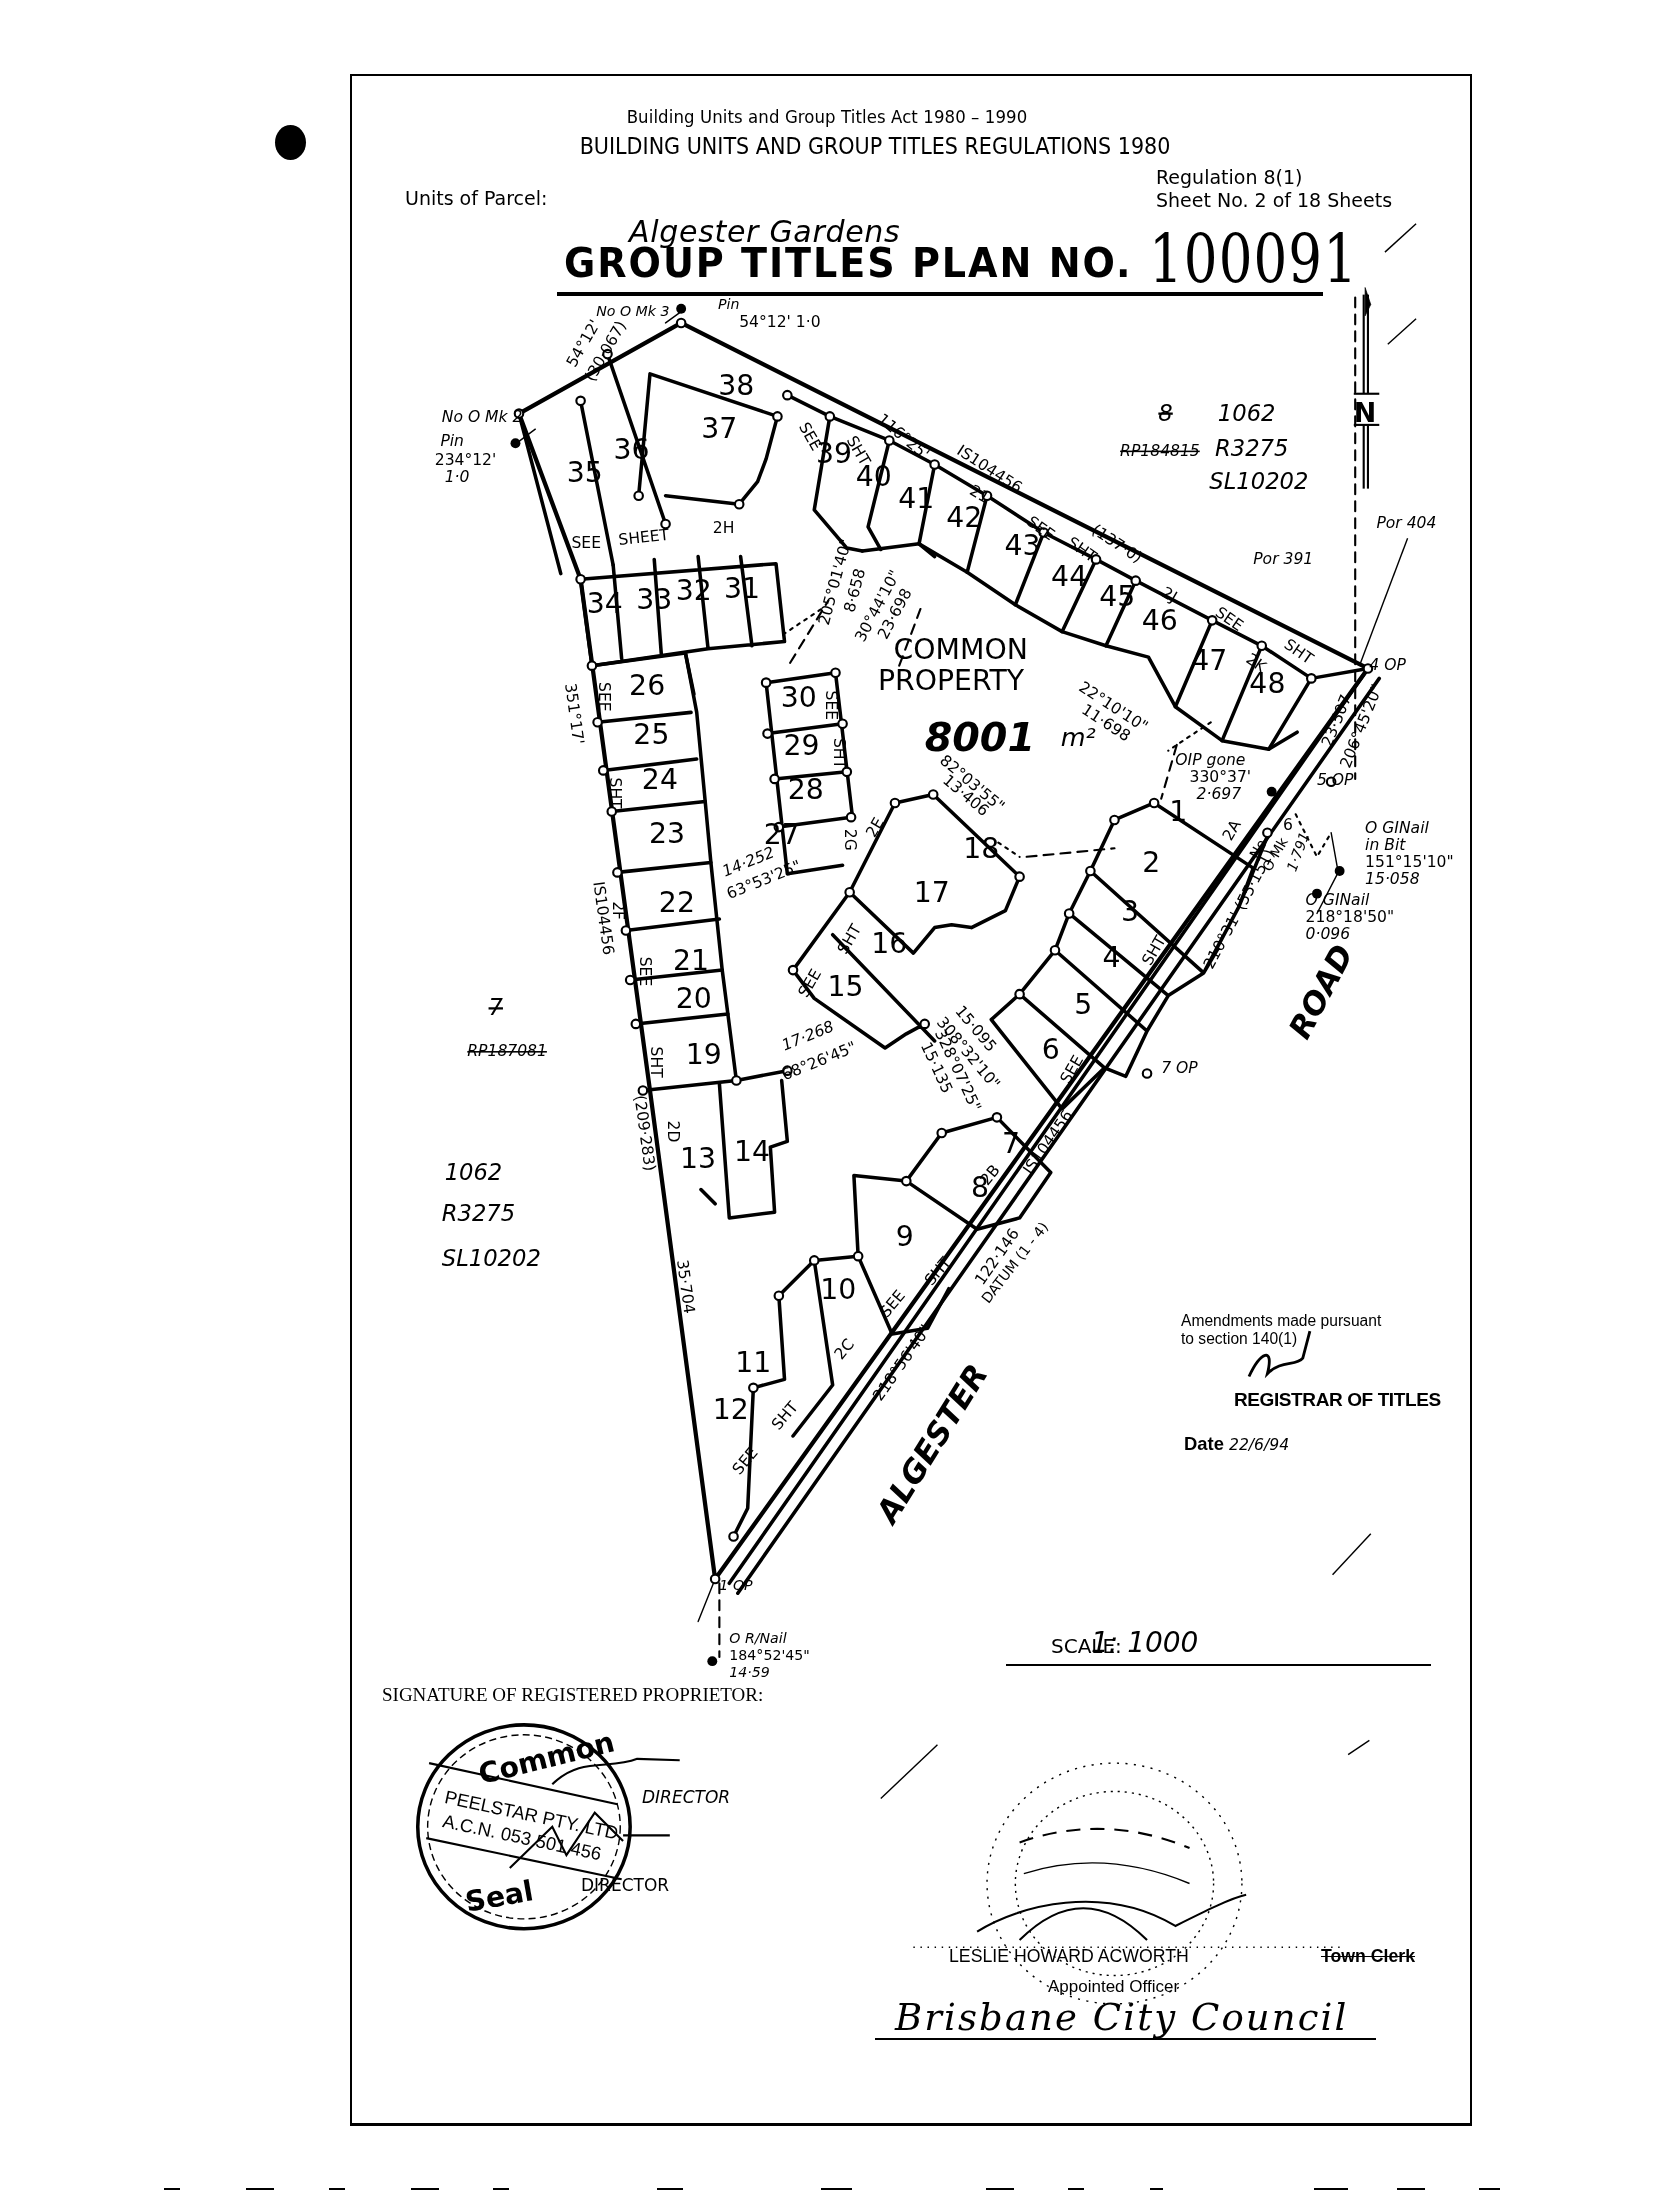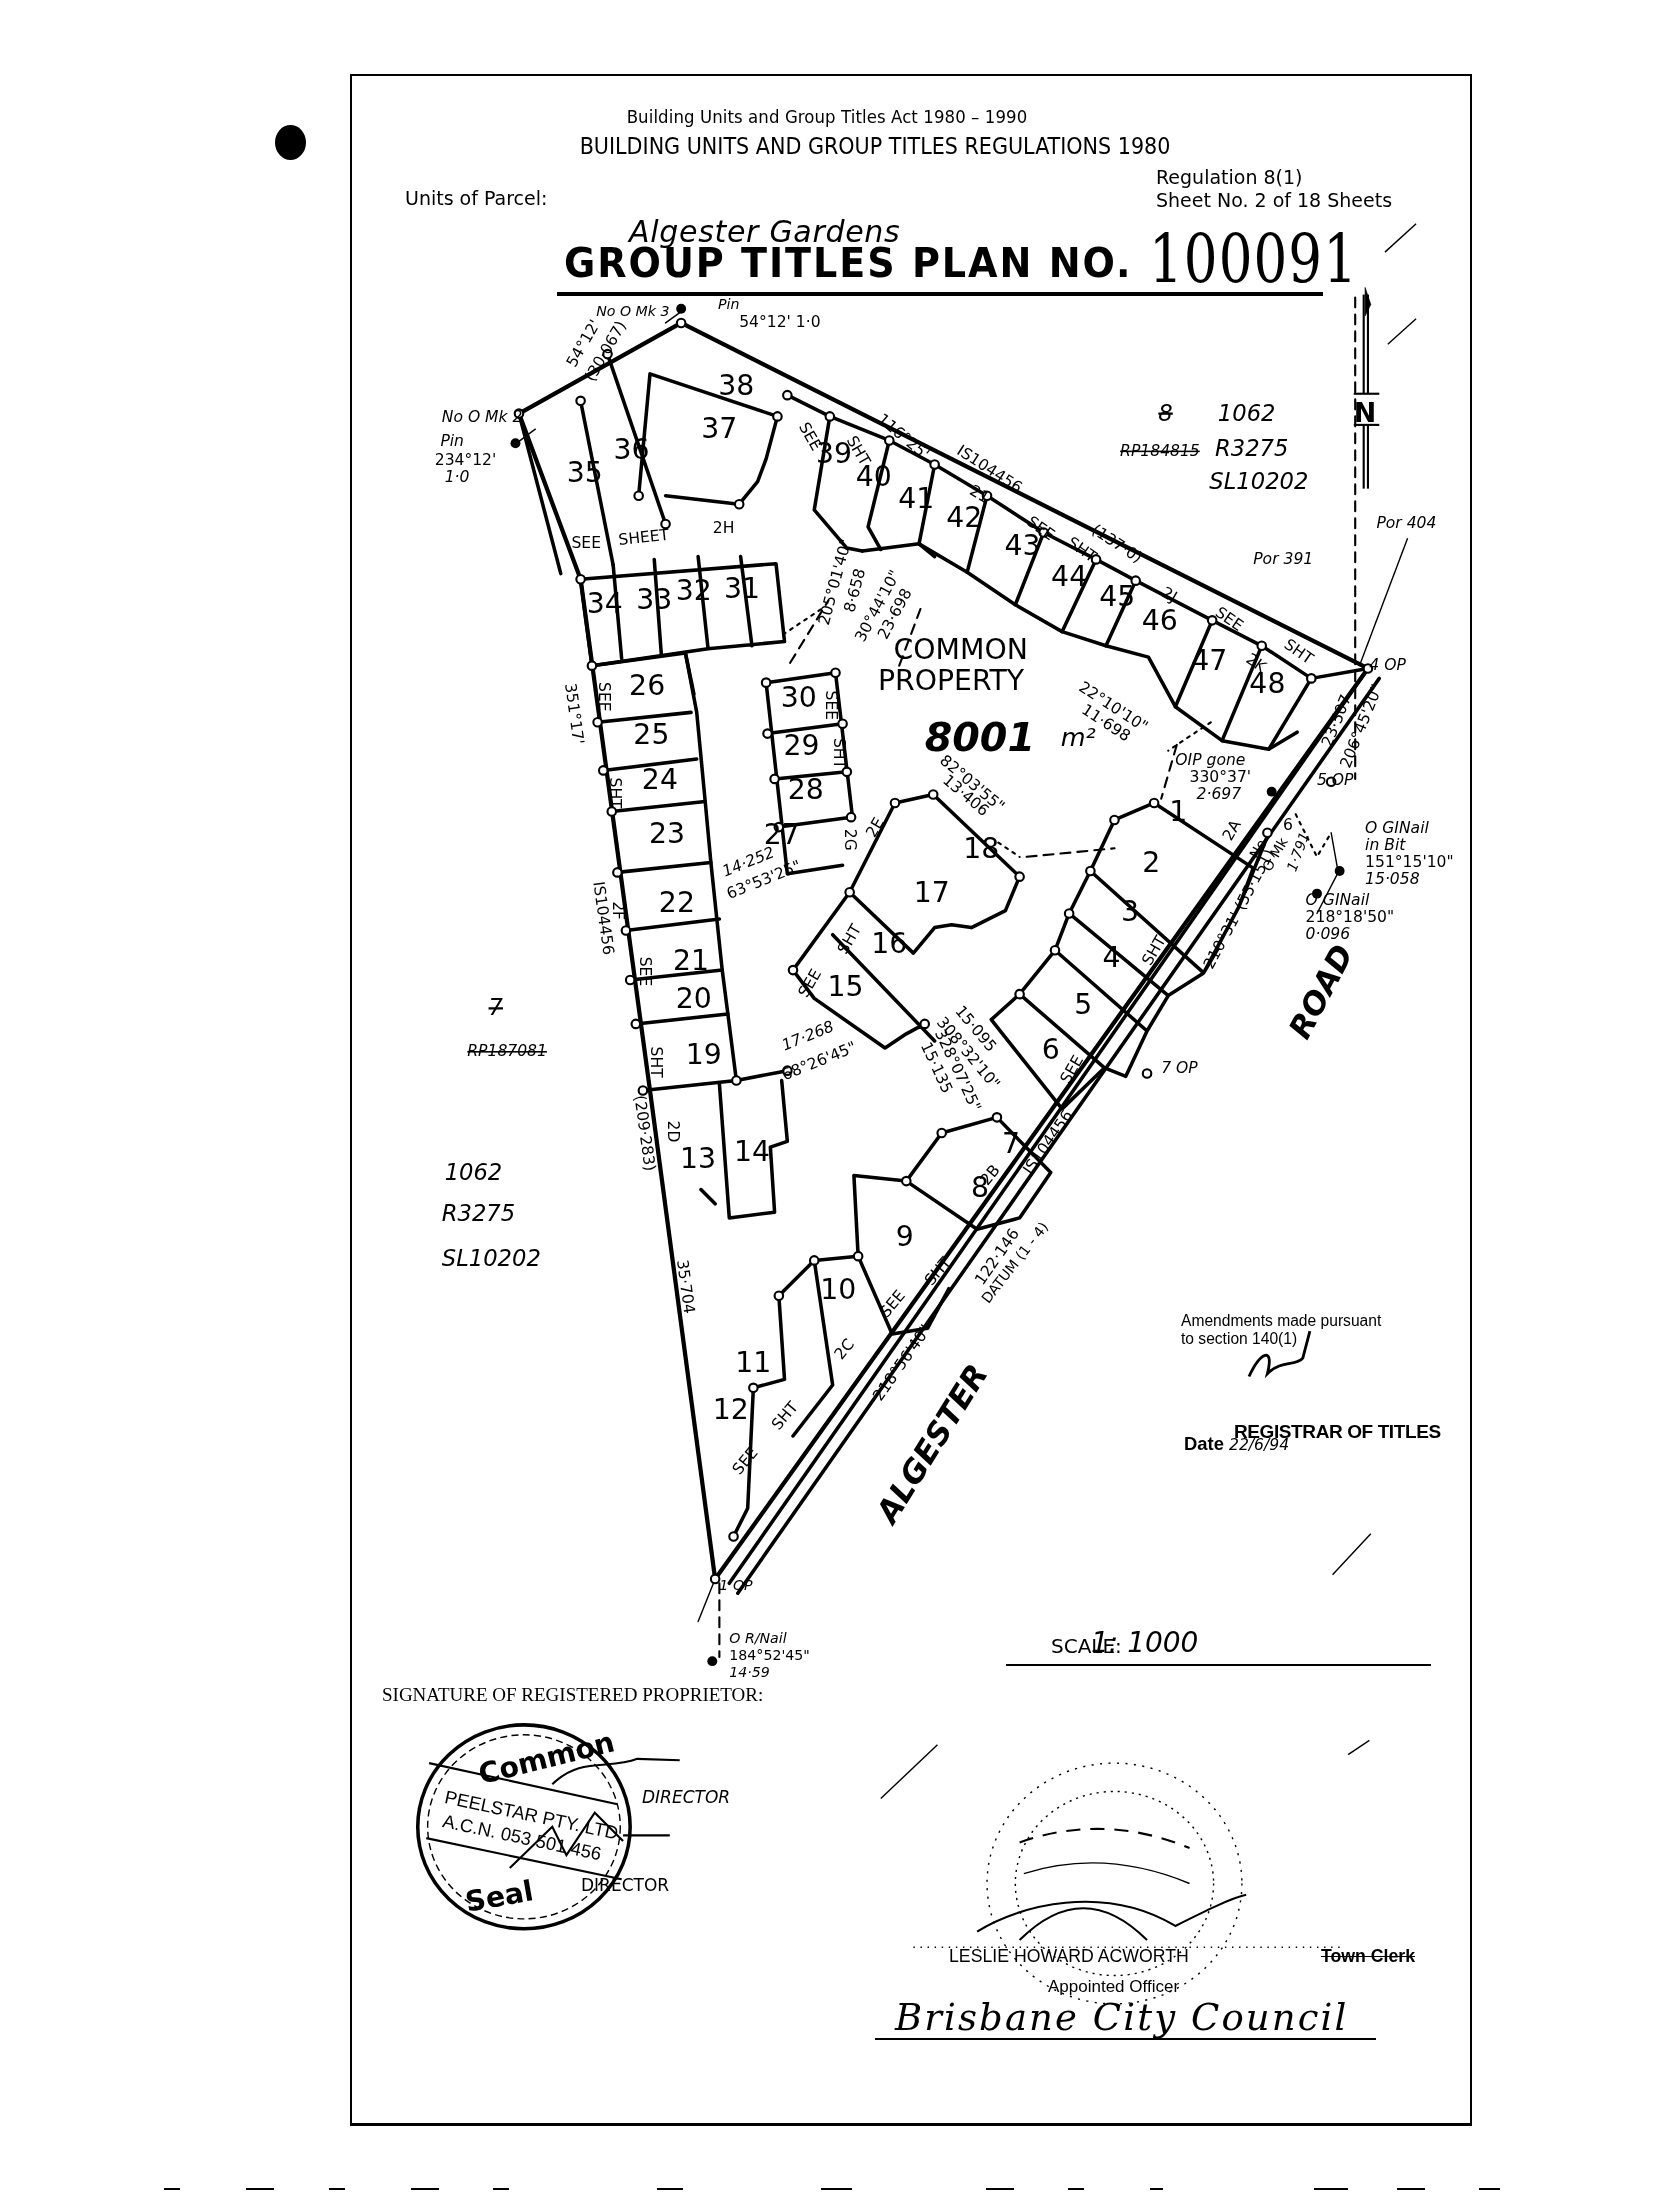--- a/index.html
+++ b/index.html
@@ -15,21 +15,21 @@
   .plan-title { position:absolute; left:564px; top:239px; font-family:"DejaVu Sans", sans-serif; font-weight:bold; font-size:41px; letter-spacing:2.1px; transform:scaleX(0.93); transform-origin:left; }
   .plan-number { position:absolute; left:1149px; top:225px; font-family:"DejaVu Serif", serif; font-size:68px; line-height:68px; transform:scaleX(0.78); transform-origin:left; letter-spacing:1.4px; }
   .title-rule { position:absolute; left:557px; top:292px; width:766px; height:4.2px; background:#000; }
   svg.plan { position:absolute; left:0; top:0; }
   .lbl { font-family:"DejaVu Sans", sans-serif; fill:#000; }
   .sig-title { position:absolute; left:382px; top:1684px; font-size:19px; font-family:Liberation Serif, serif; }
   .scale-label { position:absolute; left:1014px; top:1634px; font-size:20px;margin-left:37px; }
   .scale-value { position:absolute; left:1091px; top:1626px; font-size:28px; font-style:italic; font-weight:300; }
   .scale-rule { position:absolute; left:1006px; top:1664px; width:425px; height:2.1px; background:#000; }
   .amend { position:absolute; left:1181px; top:1312px; font-size:15.6px; line-height:18.4px; font-family:"Liberation Sans", sans-serif; }
-  .registrar { position:absolute; left:1234px; top:1389px; font-size:19px; font-weight:bold; font-family:"Liberation Sans", sans-serif; letter-spacing:-0.4px;margin-top:32px; }
+  .registrar { position:absolute; left:1234px; top:1389px; font-size:19px; font-weight:bold; font-family:"Liberation Sans", sans-serif; letter-spacing:-0.4px; }
   .date-line { position:absolute; left:1184px; top:1433px; font-size:18.4px; font-weight:bold; font-family:"Liberation Sans", sans-serif; }
   .date-value { font-weight:normal; font-style:italic; font-family:"DejaVu Sans", sans-serif; font-size:15.6px;margin-top:28px; }
   .officer-name { position:absolute; left:949px; top:1946px; font-size:17.7px; font-family:"Liberation Sans", sans-serif; }
   .officer-role { position:absolute; left:1048px; top:1977px; font-size:17px; font-family:"Liberation Sans", sans-serif; }
   .town-clerk { position:absolute; left:1321px; top:1946px; font-size:17.7px; font-weight:bold; font-family:"Liberation Sans", sans-serif; text-decoration:line-through; }
   .council { position:absolute; left:895px; top:1996px; font-size:37px; font-style:italic; font-family:"DejaVu Serif", serif; letter-spacing:2.1px; }
   .council-rule { position:absolute; left:875px; top:2038px; width:501px; height:2.1px; background:#000; }
   .seal-text1 { position:absolute; left:445px; top:1786px; font-size:18.4px; transform:rotate(12deg); transform-origin:left; font-family:"Liberation Sans", sans-serif; }
   .seal-text2 { position:absolute; left:443px; top:1810px; font-size:18.4px; transform:rotate(12deg); transform-origin:left; font-family:"Liberation Sans", sans-serif; }
   .director1 { position:absolute; left:642px; top:1787px; font-size:17px; font-style:italic; }

